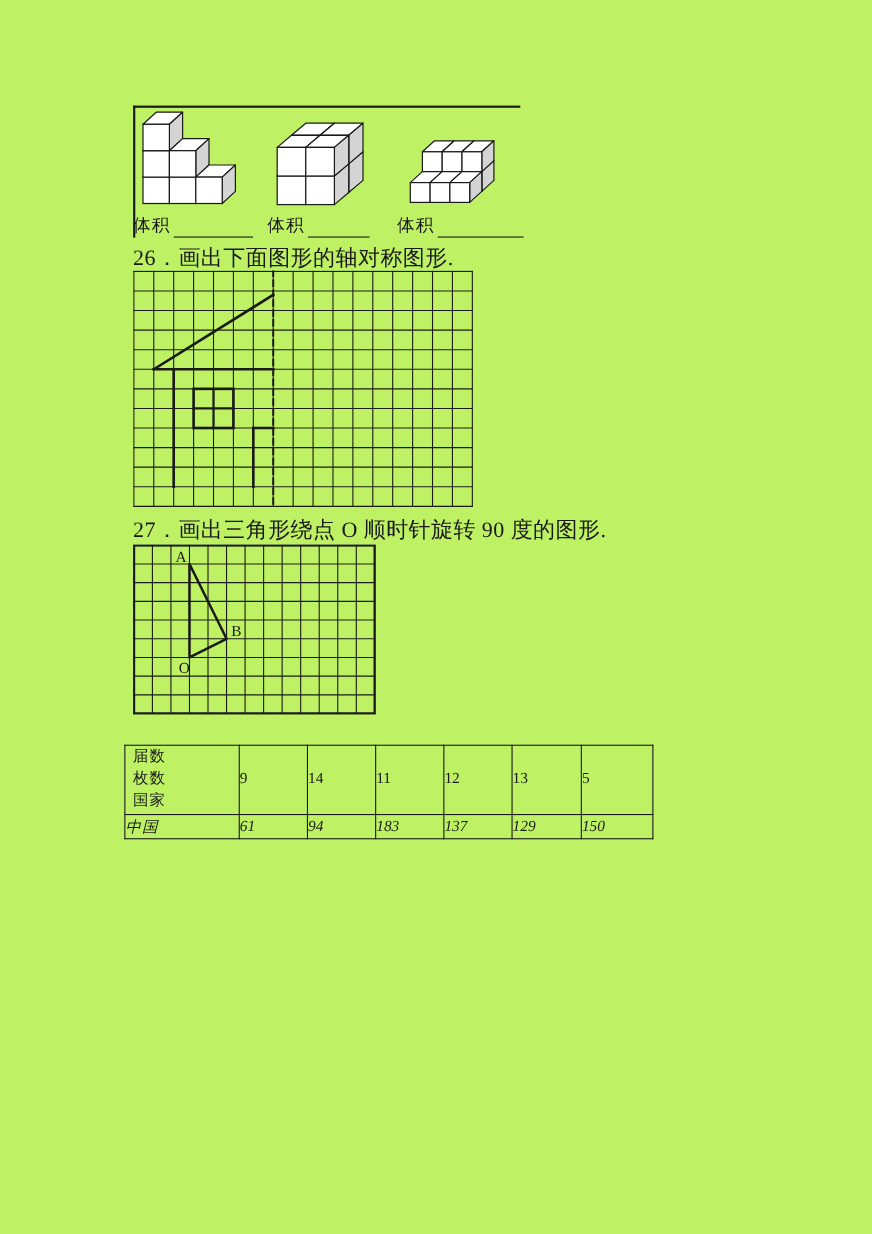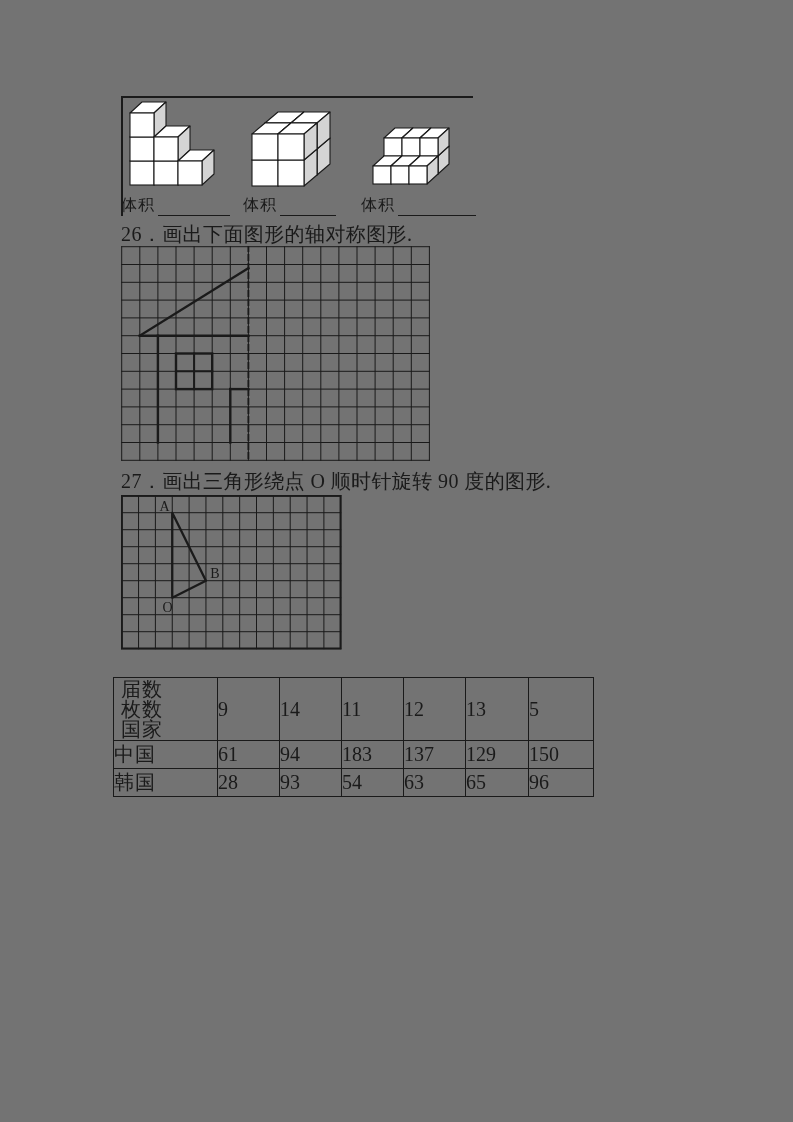--- a/index.html
+++ b/index.html
@@ -1,38 +1,38 @@
 <!DOCTYPE html>
 <html><head>
 <meta charset="utf-8">
 <style>
   html,body{margin:0;padding:0;background:#ffffff;}
   #page{
     position:relative;
     width:793px;height:1122px;
-    background:#737373;
+    background:#bef264;
     color:#1a1a1a;
     font-family:"Liberation Serif","DejaVu Serif",serif;
     overflow:hidden;
   }
   .abs{position:absolute;}
   .rule{position:absolute;background:#1a1a1a;}
   .title{position:absolute;font-size:20px;letter-spacing:0.4px;white-space:pre;}
   .vol{position:absolute;font-size:16px;display:flex;align-items:flex-end;letter-spacing:1px;}
   .vol .blank{display:inline-block;height:15px;border-bottom:1.3px solid #1a1a1a;margin-left:3px;}
   svg{display:block;}
   svg text{font-family:"Liberation Serif","DejaVu Serif",serif;font-size:14px;fill:#1a1a1a;}
   table.medal{
     position:absolute;left:113px;top:677px;
     border-collapse:collapse;table-layout:fixed;
-    font-size:20px;color:#1a1a1a;padding-left:24px;
+    font-size:14px;color:#1a1a1a;padding-left:24px;
   }
   table.medal td{border:1.3px solid #1a1a1a;padding:0;vertical-align:middle;overflow:hidden;}
   table.medal tr.hdr td{height:62px;}
-  table.medal tr.data td{height:21px;}
+  table.medal tr.data td{height:21px;font-style:italic;}
   td.num{padding-left:11px;}
   td.lbl{padding-left:7px;letter-spacing:1px;}
   td.corner{vertical-align:middle;}
   td.corner div{line-height:20px;padding-left:7px;letter-spacing:1px;}
 </style>
 </head>
 <body>
 
 <div id="page">
 
@@ -243,25 +243,16 @@
     </tr>
     <tr class="data">
       <td class="lbl">中国</td>
       <td class="num">61</td>
       <td class="num">94</td>
       <td class="num">183</td>
       <td class="num">137</td>
       <td class="num">129</td>
       <td class="num">150</td>
     </tr>
-    <tr class="data">
-      <td class="lbl">韩国</td>
-      <td class="num">28</td>
-      <td class="num">93</td>
-      <td class="num">54</td>
-      <td class="num">63</td>
-      <td class="num">65</td>
-      <td class="num">96</td>
-    </tr>
   </tbody>
     </table>
 
 </div>
 
 </body></html>

